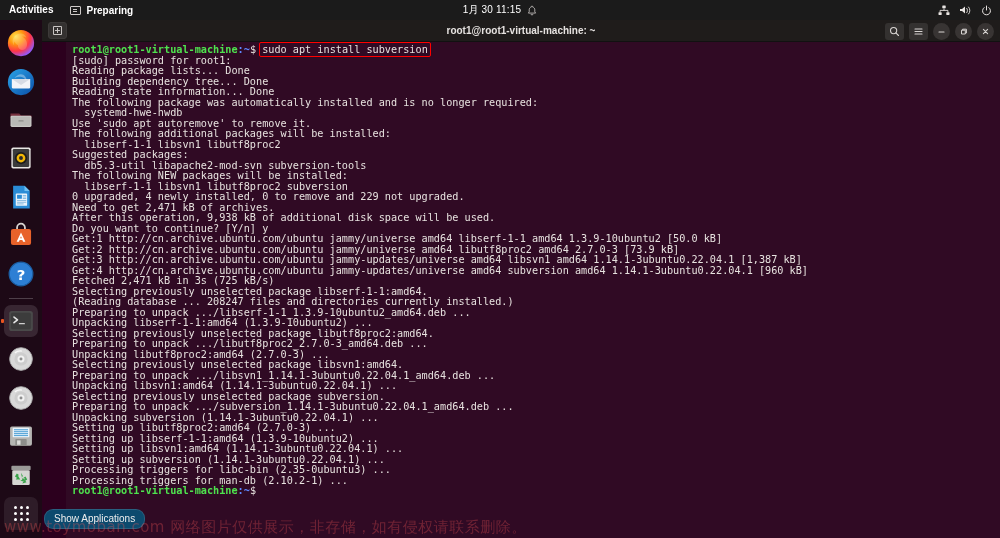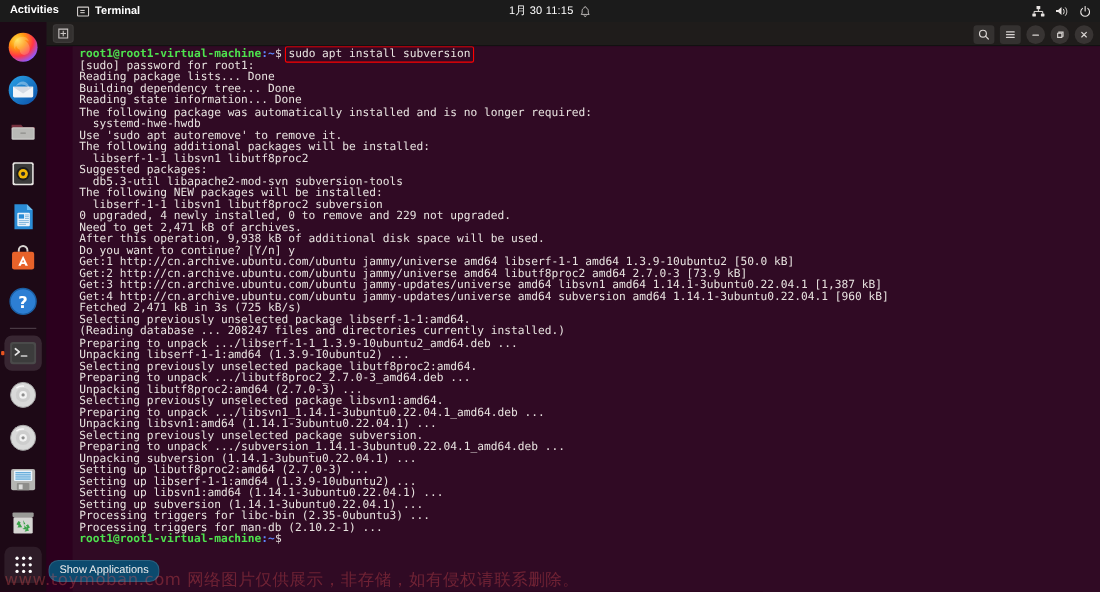--- a/index.html
+++ b/index.html
@@ -221,21 +221,21 @@
 </style>
 </head>
 <body>
 
 <div id="screen">
 
   <div id="topbar">
     <div class="tb-activities">Activities</div>
     <div class="tb-app">
       <span class="tb-app-icon"></span>
-      <span>Terminal</span>
+      <span>Preparing</span>
     </div>
 
     <div class="tb-center">
       <span class="tb-clock">1月 30  11:15</span>
       <span class="tb-bell">
         <svg width="10" height="11" viewBox="0 0 10 11">
             <path d="M5 1c-.4 0-.7.3-.7.7v.4C3 2.4 2.2 3.5 2.2 4.8v2L1.4 8.1h7.2L7.8 6.8v-2C7.8 3.5 7 2.4 5.7 2.1v-.4C5.7 1.3 5.4 1 5 1z" fill="none" stroke="#cfcbc9" stroke-width=".8"></path>
             <path d="M4 9c0 .6.45 1 1 1s1-.4 1-1" fill="none" stroke="#cfcbc9" stroke-width=".8"></path>
           </svg>
       </span>
@@ -423,20 +423,21 @@
     <div id="titlebar">
       <div class="tbar-left">
         <div class="tbar-btn">
           <svg width="11" height="11" viewBox="0 0 11 11">
             <path d="M1.5 1.5h8v8h-8z" fill="none" stroke="#c9c5c3" stroke-width="1"></path>
             <path d="M5.5 3v5M3 5.5h5" stroke="#c9c5c3" stroke-width="1"></path>
           </svg>
         </div>
       </div>
 
+      <div class="tbar-title">root1@root1-virtual-machine: ~</div>
 
       <div class="tbar-right">
         <div class="tbar-sq">
           <svg width="11" height="11" viewBox="0 0 11 11">
             <circle cx="4.6" cy="4.6" r="3.1" fill="none" stroke="#d8d4d2" stroke-width="1.1"></circle>
             <path d="M6.9 6.9 9.5 9.5" stroke="#d8d4d2" stroke-width="1.1" stroke-linecap="round"></path>
           </svg>
         </div>
         <div class="tbar-sq">
           <svg width="11" height="11" viewBox="0 0 11 11">

